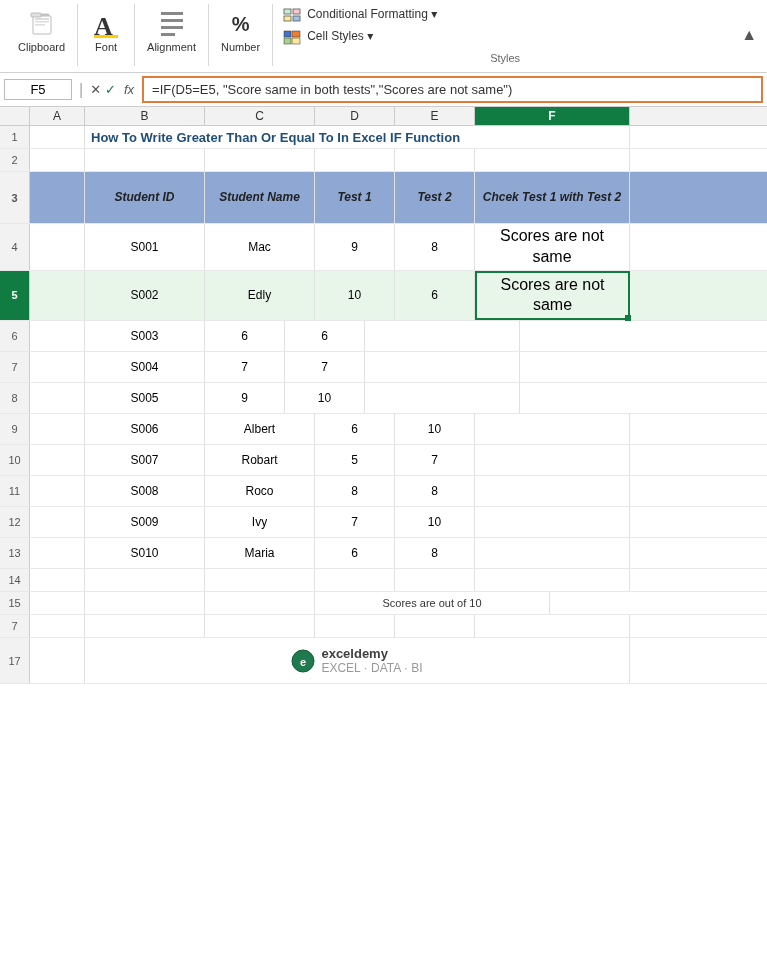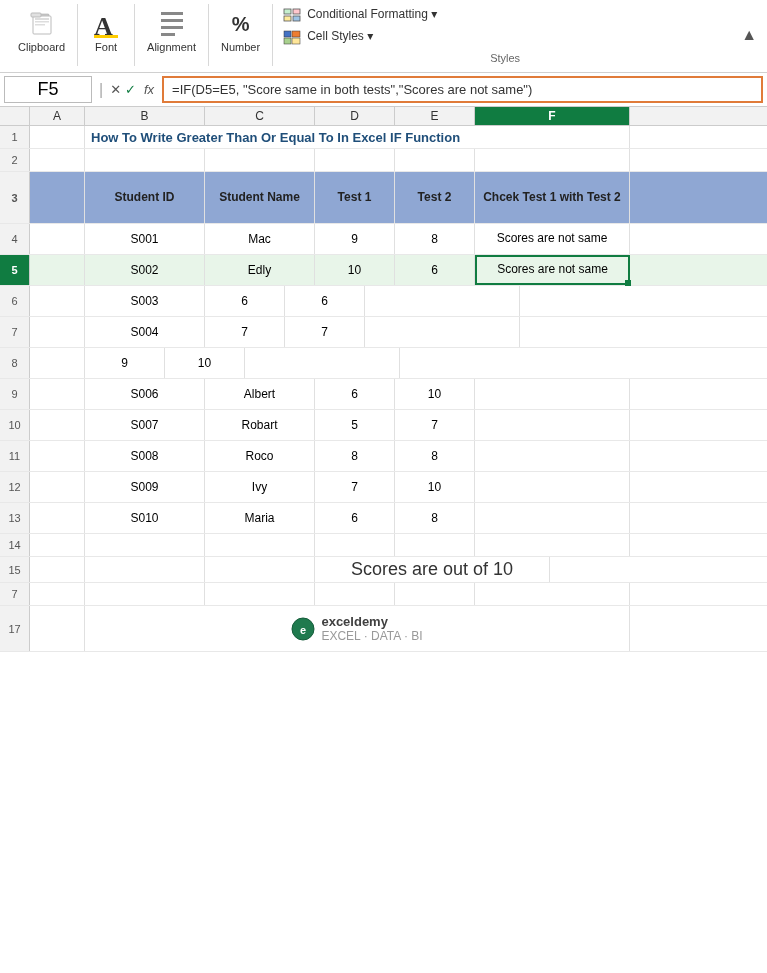--- a/index.html
+++ b/index.html
@@ -101,24 +101,24 @@
     
     .formula-bar {
       display: flex;
       align-items: center;
       border-bottom: 1px solid #ccc;
       padding: 3px 4px;
       background: #fff;
       gap: 4px;
     }
     .name-box {
-      width: 88px;
+      width: 68px;
       border: 1px solid #bbb;
       padding: 2px 6px;
-      font-size: 18px;
+      font-size: 13px;
       text-align: center;
     }
     .formula-bar-sep {
       color: #aaa;
       font-size: 16px;
       padding: 0 3px;
     }
     .fx-icon {
       color: #555;
       font-style: italic;
@@ -223,20 +223,21 @@
       font-size: 12px;
     }
     .tbl-header .cell {
       background: #8FA7D3;
       justify-content: center;
       text-align: center;
       line-height: 1.3;
       padding: 4px 4px;
       align-items: center;
       min-height: 50px;
+      font-style: italic;
     }
 
     
     .tbl-data .cell {
       justify-content: center;
       text-align: center;
       min-height: 30px;
     }
 
     
@@ -258,28 +259,28 @@
       position: absolute;
       bottom: -3px;
       right: -3px;
       width: 6px;
       height: 6px;
       background: #107C41;
     }
 
     
     .scores-text {
-      font-size: 12px;
+      font-size: 16px;
       line-height: 1.3;
       text-align: center;
     }
 
     
     .footer-row .cell {
-      font-size: 18px;
+      font-size: 11px;
       color: #333;
     }
 
     
     .logo-row {
       display: flex;
       justify-content: center;
       align-items: center;
       padding: 6px 0;
       gap: 6px;
@@ -493,20 +494,21 @@
       <div class="cell col-a"></div>
       <div class="cell col-b">S004</div>
       <div class="cell col-d">7</div>
       <div class="cell col-e">7</div>
       <div class="cell col-f"></div>
     </div>
 
     <div class="sheet-row tbl-data">
       <div class="row-num">8</div>
       <div class="cell col-a"></div>
+      <div class="cell col-b">S005</div>
       <div class="cell col-d">9</div>
       <div class="cell col-e">10</div>
       <div class="cell col-f"></div>
     </div>
 
     <div class="sheet-row tbl-data">
       <div class="row-num">9</div>
       <div class="cell col-a"></div>
       <div class="cell col-b">S006</div>
       <div class="cell col-c">Albert</div>

